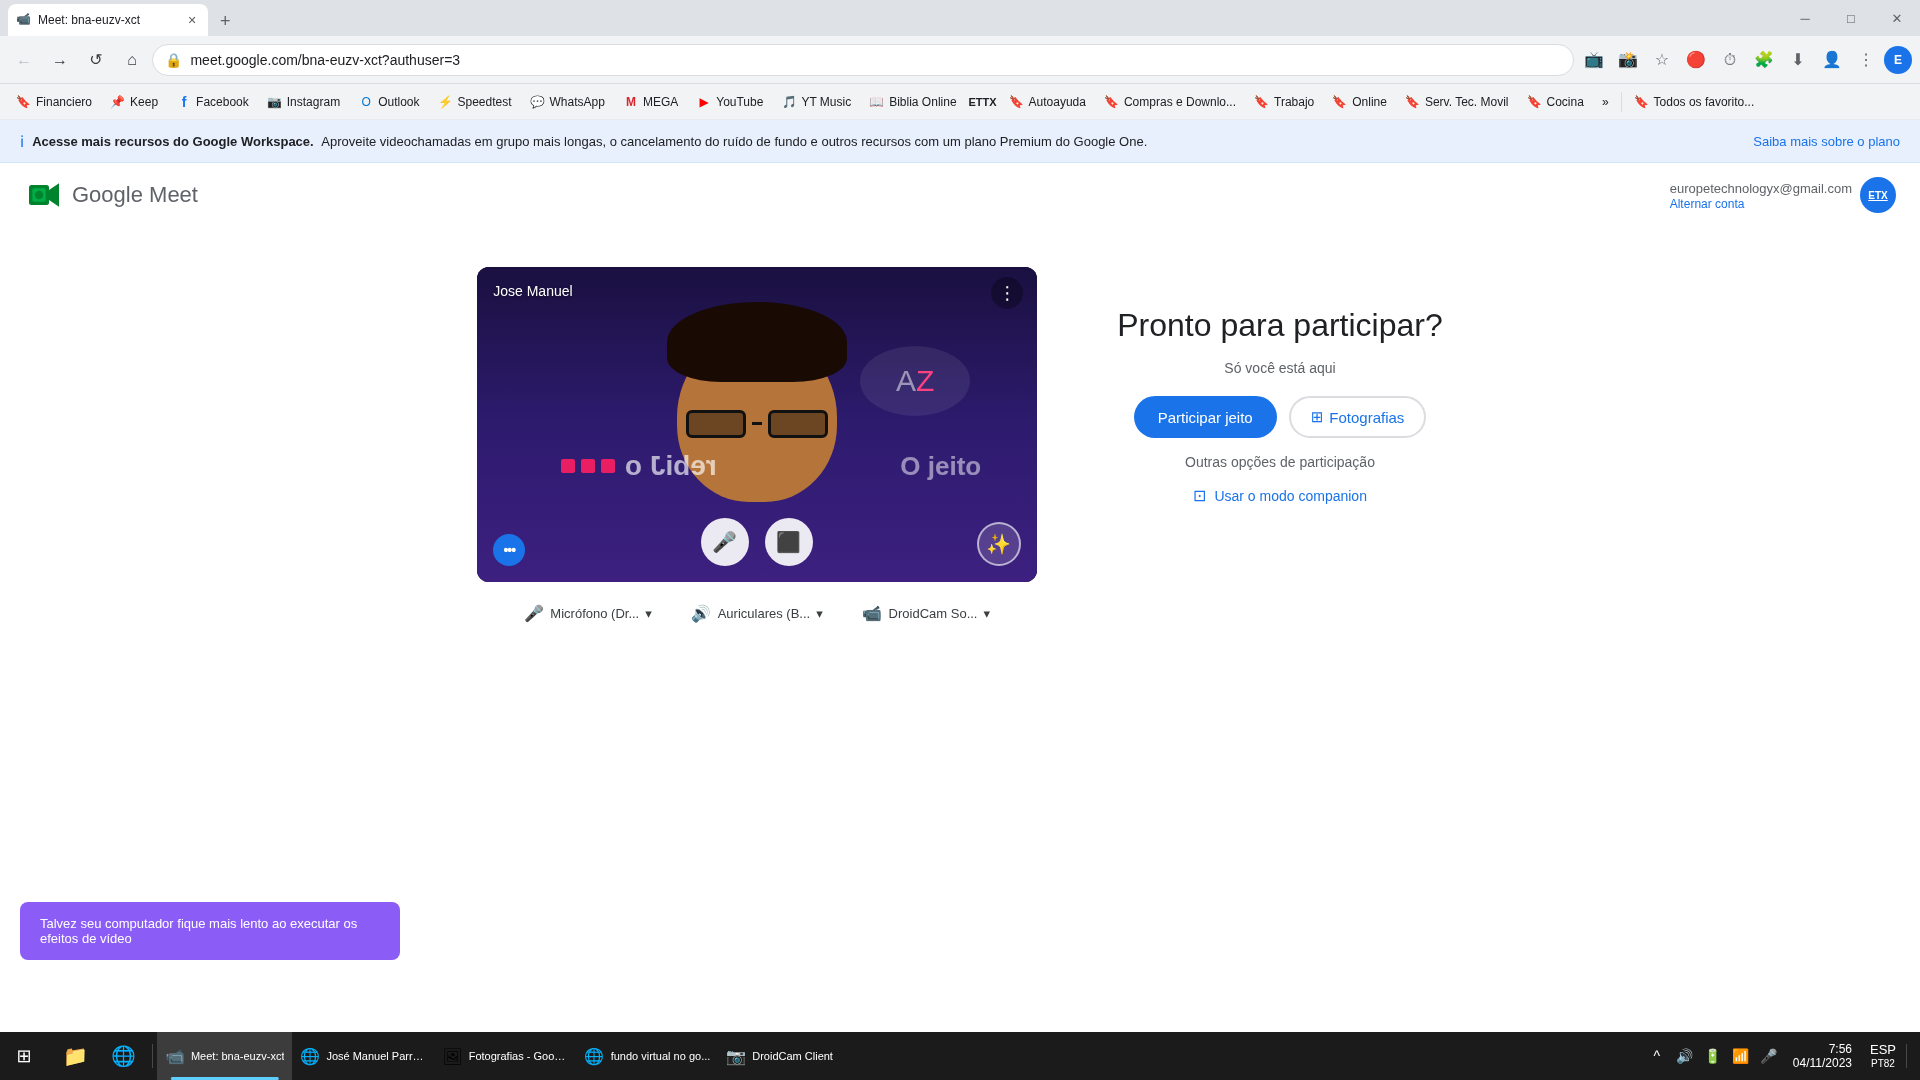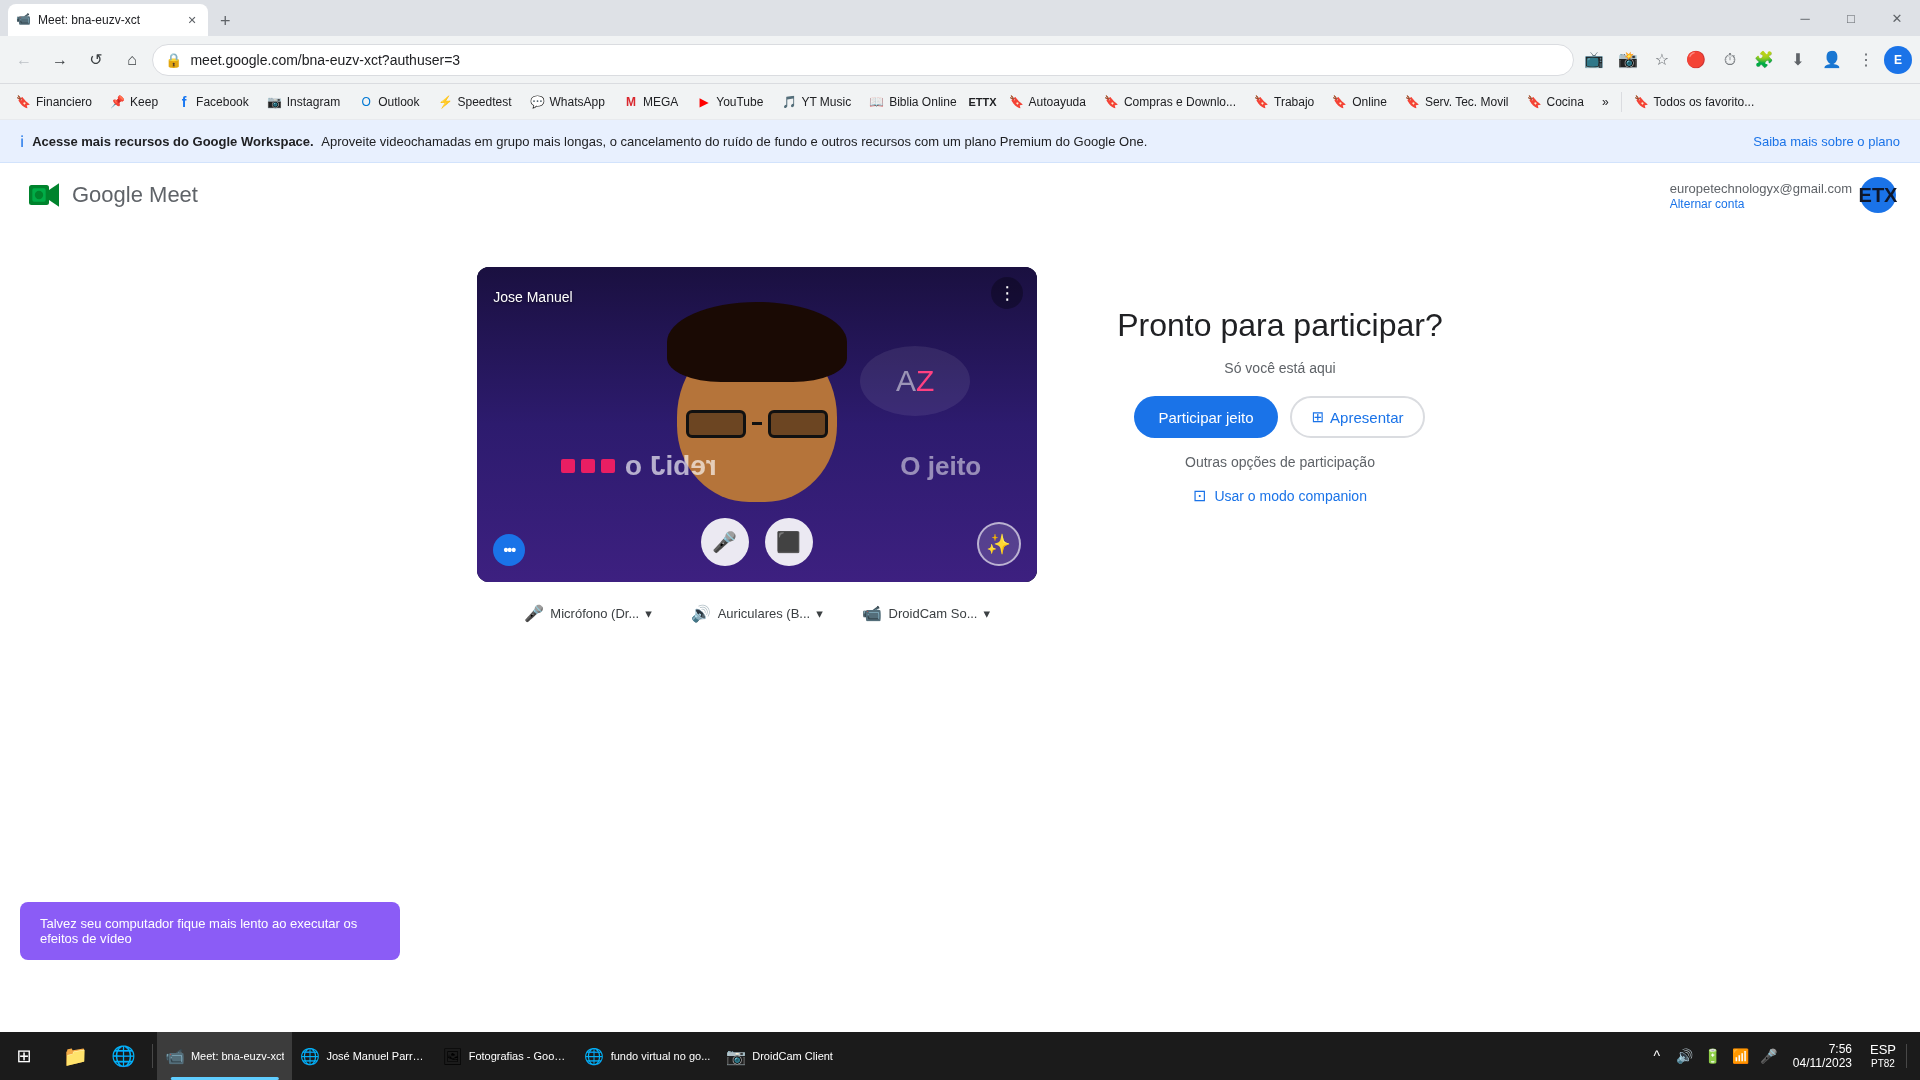--- a/index.html
+++ b/index.html
@@ -46,29 +46,29 @@
     .info-link { color: #1a73e8; text-decoration: none; margin-left: auto; font-size: 13px; cursor: pointer; }
 
     
     .meet-header { padding: 12px 24px; display: flex; align-items: center; justify-content: space-between; }
     .meet-logo { display: flex; align-items: center; gap: 8px; }
     .meet-logo-icon { width: 40px; height: 40px; }
     .meet-logo-text { font-size: 22px; color: #5f6368; font-weight: 400; }
     .meet-header-right { display: flex; align-items: center; gap: 8px; }
     .meet-email { font-size: 13px; color: #5f6368; text-align: right; }
     .meet-switch { font-size: 12px; color: #1a73e8; cursor: pointer; display: block; }
-    .meet-profile-avatar { width: 36px; height: 36px; border-radius: 50%; background: #1a73e8; display: flex; align-items: center; justify-content: center; color: #0f172a; font-size: 20px; font-weight: 600; cursor: pointer; }
+    .meet-profile-avatar { width: 36px; height: 36px; border-radius: 50%; background: #1a73e8; display: flex; align-items: center; justify-content: center; color: #ffffff; font-size: 10px; font-weight: 600; cursor: pointer; text-decoration: underline; }
 
     
     .meet-main { display: flex; align-items: flex-start; justify-content: center; padding: 40px 0 20px 0; gap: 80px; }
 
     
     .video-container { position: relative; width: 560px; height: 315px; background: #1a1a2e; border-radius: 12px; overflow: hidden; }
     .video-bg { width: 100%; height: 100%; background: linear-gradient(135deg, #1a1a3e 0%, #2d1b69 40%, #1a1a2e 100%); position: relative; display: flex; align-items: center; justify-content: center; }
-    .video-name { position: absolute; top: 22px; left: 16px; color: #fff; font-size: 14px; font-weight: 500; text-shadow: 0 1px 3px rgba(0,0,0,0.5); }
+    .video-name { position: absolute; top: 16px; left: 16px; color: #fff; font-size: 14px; font-weight: 500; text-shadow: 0 1px 3px rgba(0,0,0,0.5); }
     .video-more-btn { position: absolute; top: 10px; right: 14px; width: 32px; height: 32px; border-radius: 50%; background: rgba(0,0,0,0.3); display: flex; align-items: center; justify-content: center; cursor: pointer; color: #fff; font-size: 18px; }
     .video-controls { position: absolute; bottom: 16px; left: 50%; transform: translateX(-50%); display: flex; align-items: center; gap: 16px; }
     .vc-btn { width: 48px; height: 48px; border-radius: 50%; border: none; background: rgba(255,255,255,0.9); cursor: pointer; display: flex; align-items: center; justify-content: center; font-size: 20px; color: #202124; }
     .vc-btn-outline { background: transparent; border: 2px solid rgba(255,255,255,0.7); color: #fff; }
     .video-extra-left { position: absolute; bottom: 16px; left: 16px; }
     .extra-options-btn { width: 32px; height: 32px; border-radius: 50%; background: #1a73e8; border: none; cursor: pointer; display: flex; align-items: center; justify-content: center; color: #fff; font-size: 14px; }
     .video-extra-right { position: absolute; bottom: 16px; right: 16px; }
 
     
     .device-controls { display: flex; justify-content: center; gap: 16px; margin-top: 16px; }
@@ -341,21 +341,21 @@
         </div>
       </div>
 
       <div class="right-panel">
         <h1 class="ready-title">Pronto para participar?</h1>
         <p class="ready-subtitle">Só você está aqui</p>
         <div class="action-buttons">
           <button class="btn-join">Participar jeito</button>
           <button class="btn-present">
             <span>⊞</span>
-            <span>Apresentar</span>
+            <span>Fotografias</span>
           </button>
         </div>
         <p class="other-options-title">Outras opções de participação</p>
         <a class="companion-link">
           <span class="companion-icon">⊡</span>
           <span>Usar o modo companion</span>
         </a>
       </div>
 
     </div>

